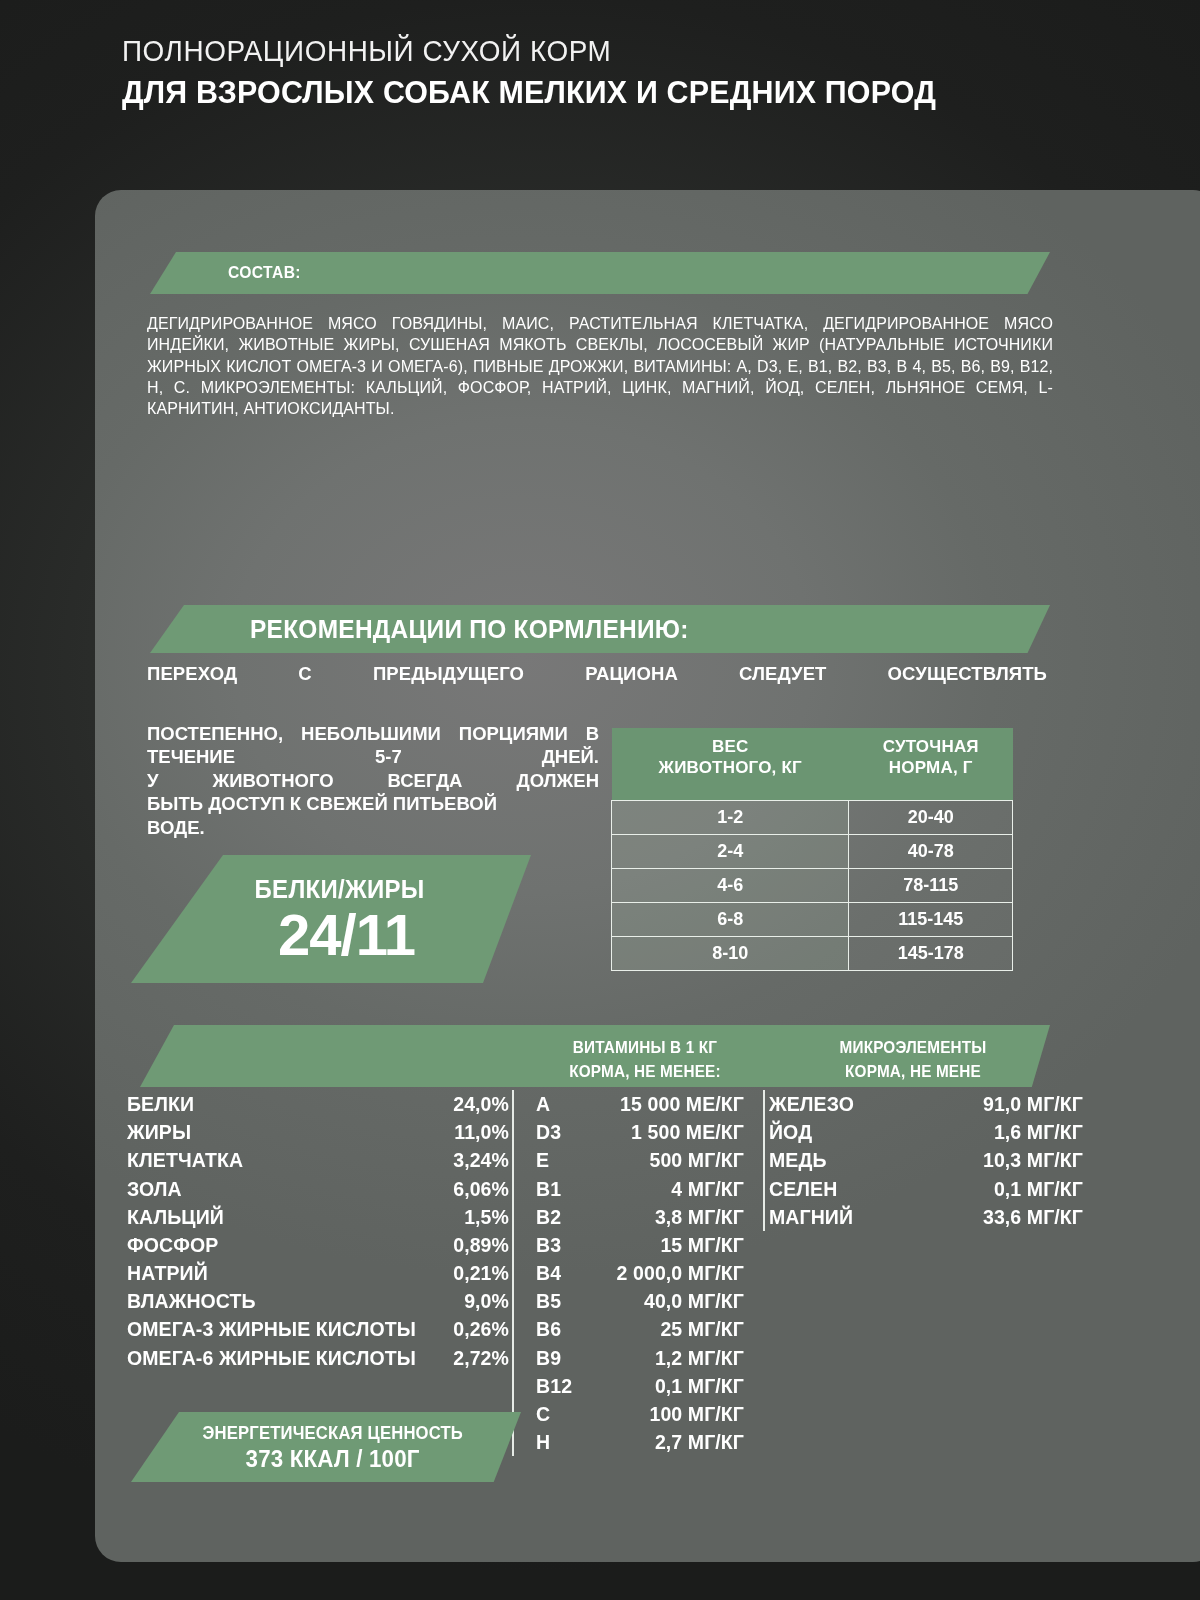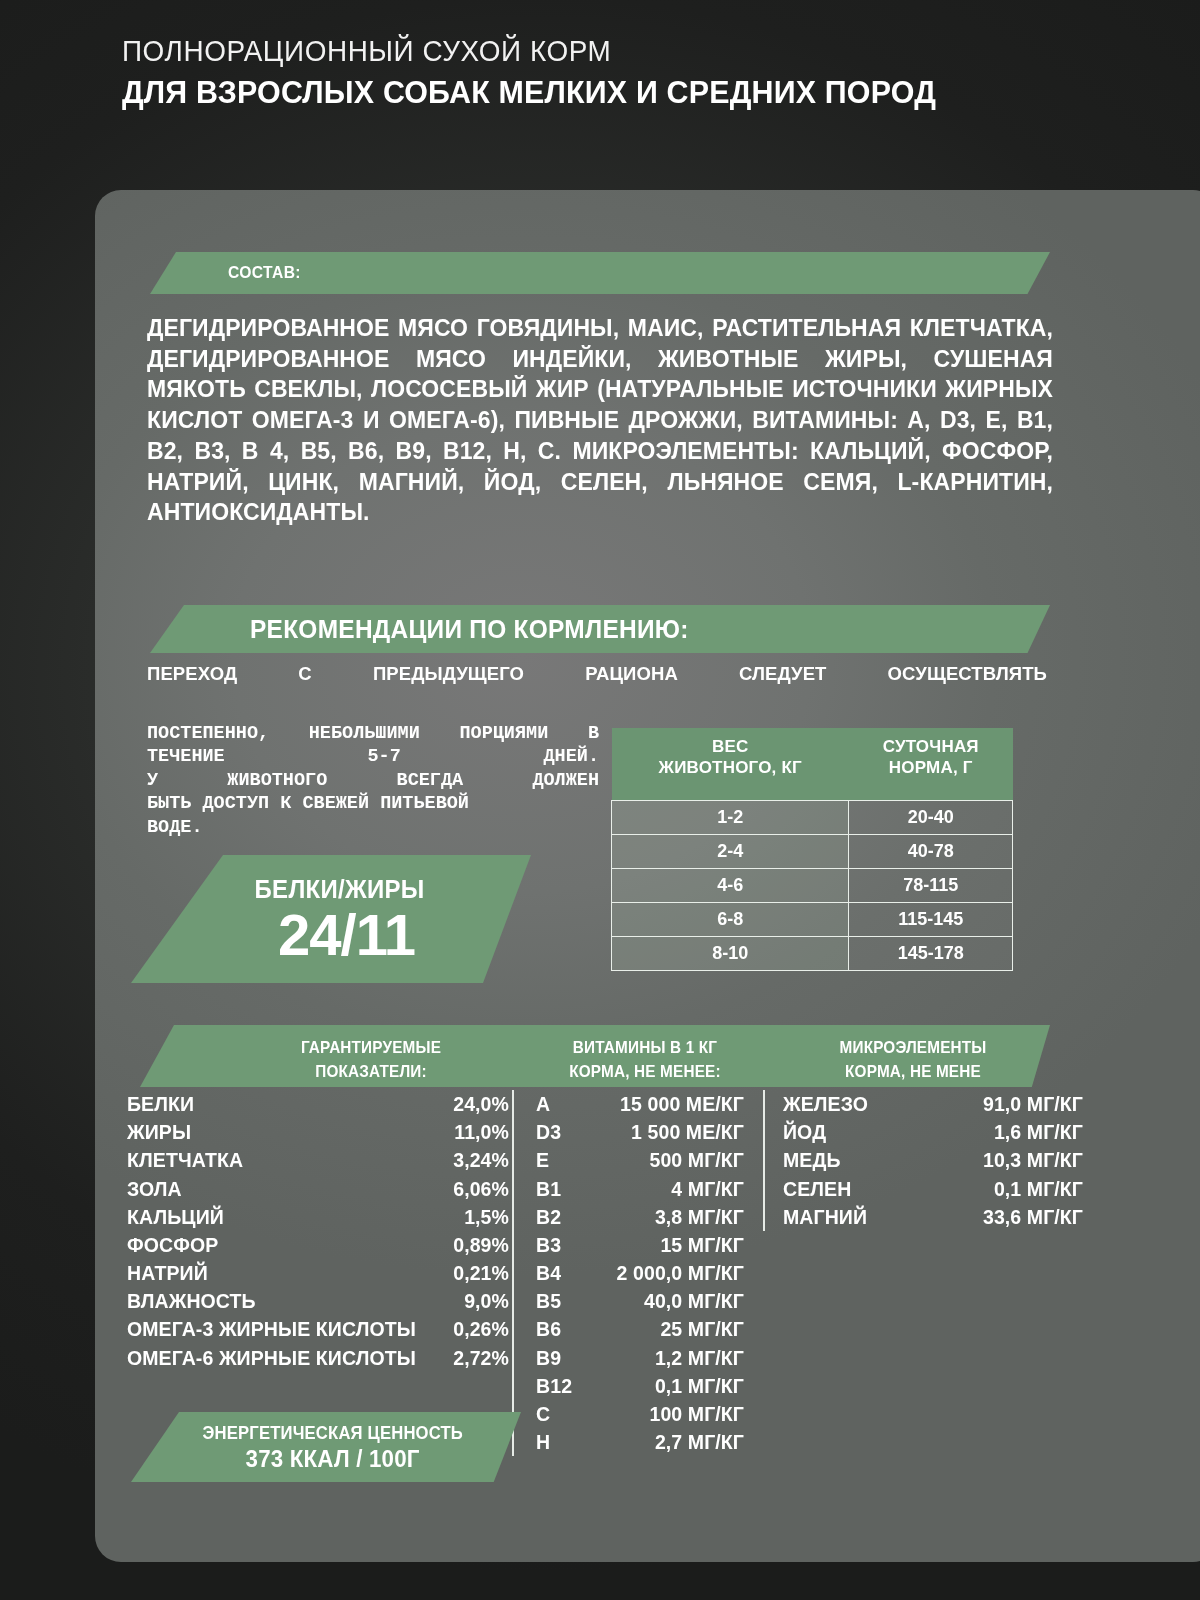--- a/index.html
+++ b/index.html
@@ -123,22 +123,22 @@
   .rb-col-1 { left: 86px;  width: 290px; }
   .rb-col-2 { left: 380px; width: 250px; }
   .rb-col-3 { left: 628px; width: 290px; }
 
   
   .composition {
     position: absolute;
     left: 52px;
     top: 123px;
     width: 906px;
-    font-size: 23px;
-    font-weight: 700;
+    font-size: 16px;
+    font-weight: 400;
     color: #ffffff;
     line-height: 1.335;
     text-align: justify;
     text-align-last: left;
     letter-spacing: 0.1px;
   }
 
   
   .rec-text {
     position: absolute;
@@ -158,21 +158,20 @@
   }
   .rec-p2 {
     position: absolute;
     left: 52px;
     top: 532px;
     width: 452px;
     font-size: 18.5px;
     font-weight: 700;
     color: #ffffff;
     line-height: 1.27;
-    font-family: Liberation Mono, monospace;
   }
   .rec-p2 .j { display:block; text-align: justify; text-align-last: justify; }
   .rec-p2 .n { display:block; }
 
   
   .feed-table {
     position: absolute;
     left: 516px;
     top: 538px;
     width: 402px;
@@ -233,21 +232,21 @@
   }
 
   
   .datacols { position: absolute; left: 0; top: 900px; width: 100%; }
 
   .dcol { position: absolute; }
 
   .dcol-guaranteed { left: 32px; width: 382px; }
   .dcol-vitamins  { left: 417px; width: 232px; padding-left: 22px;
                     border-left: 2px solid #e6ebe6; }
-  .dcol-micro     { left: 668px; width: 320px; padding-left: 18px;
+  .dcol-micro     { left: 668px; width: 320px; padding-left: 4px;
                     border-left: 2px solid #e6ebe6; }
 
   .drow {
     display: flex;
     justify-content: space-between;
     align-items: baseline;
     color: #ffffff;
     font-weight: 700;
     font-size: 19.5px;
     line-height: 1.445;
@@ -349,24 +348,20 @@
           </tr>
         </tbody>
     </table>
 
     <div class="pf-badge">
       <div class="lbl">БЕЛКИ/ЖИРЫ</div>
       <div class="val">24/11</div>
     </div>
 
     <div class="ribbon rb-cols">
-      <div class="rb-col rb-col-1">
-        <span>ГАРАНТИРУЕМЫЕ</span>
-        <span>ПОКАЗАТЕЛИ:</span>
-      </div>
       <div class="rb-col rb-col-2">
         <span>ВИТАМИНЫ В 1 КГ</span>
         <span>КОРМА, НЕ МЕНЕЕ:</span>
       </div>
       <div class="rb-col rb-col-3">
         <span>МИКРОЭЛЕМЕНТЫ</span>
         <span>КОРМА, НЕ МЕНЕ</span>
       </div>
     </div>
 

